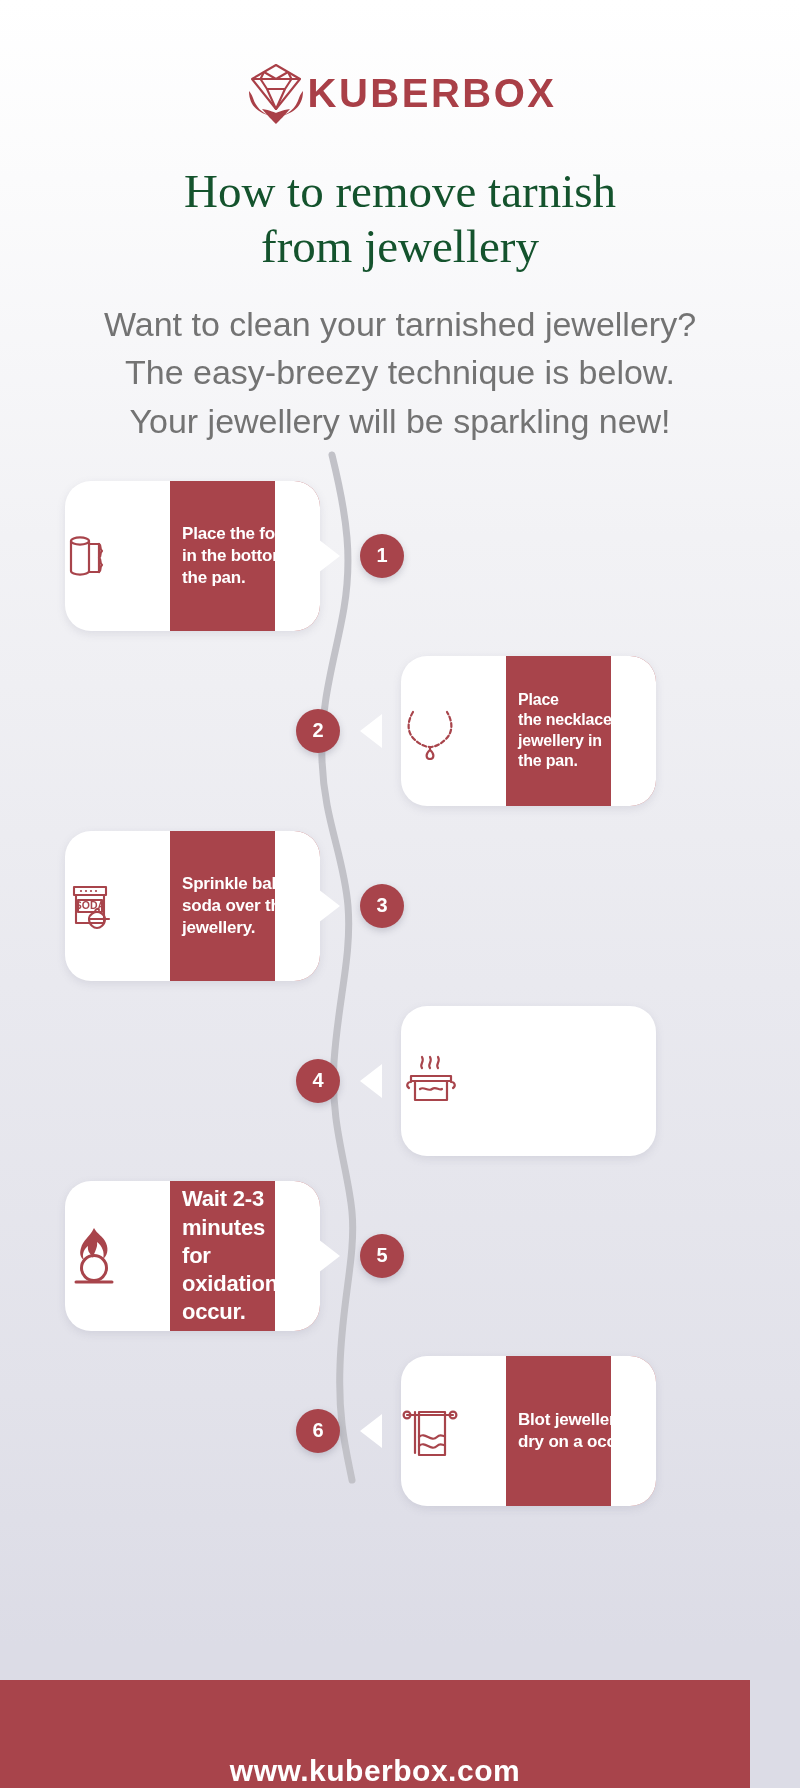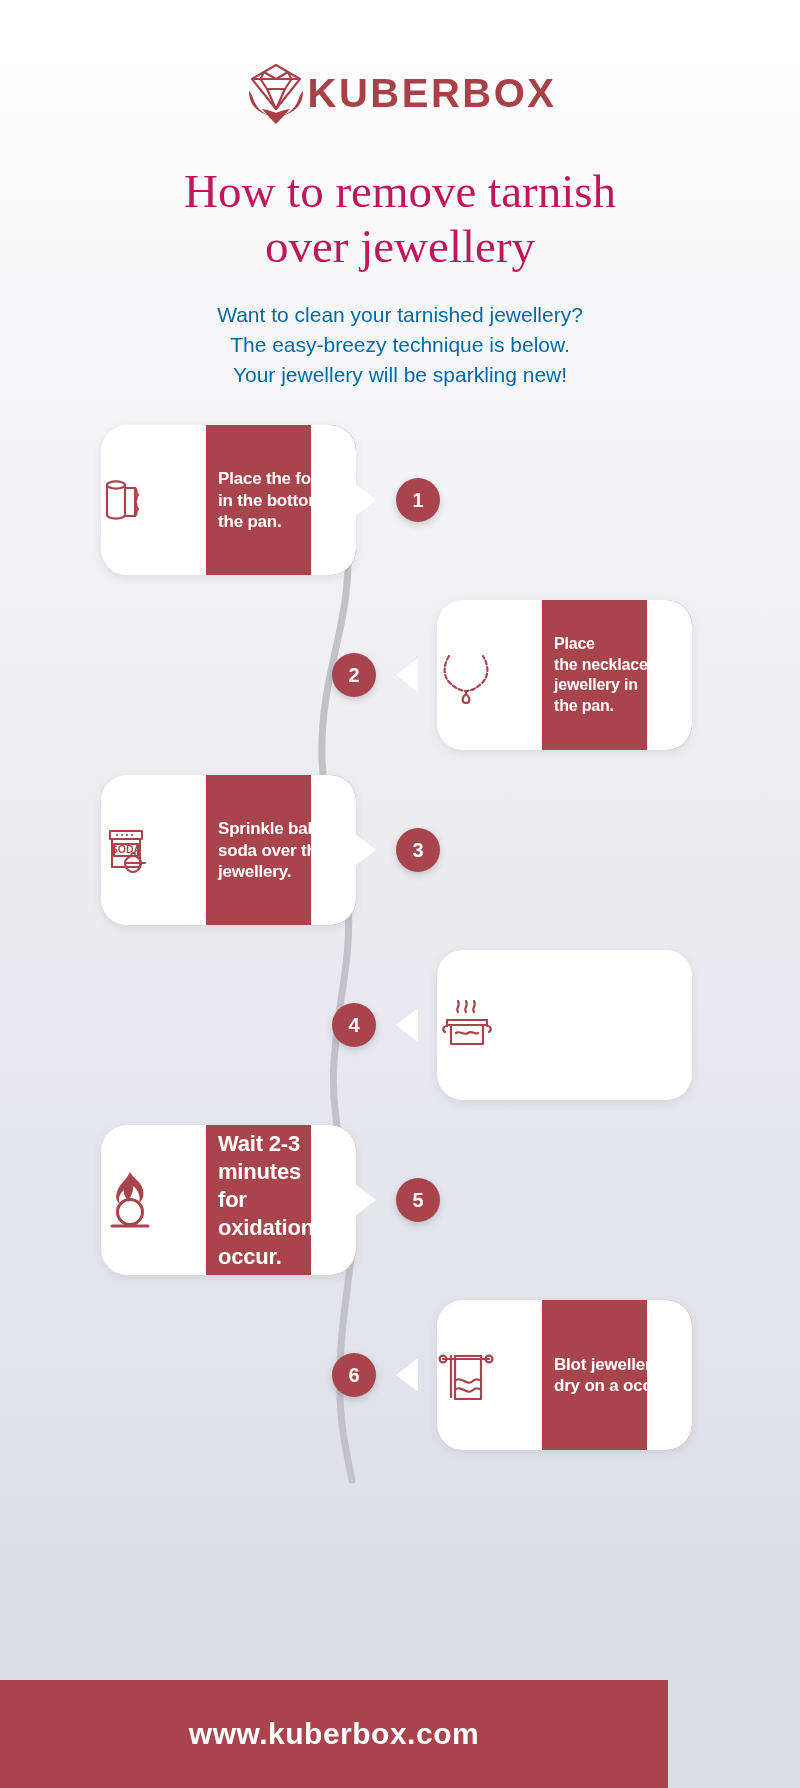--- a/index.html
+++ b/index.html
@@ -15,32 +15,32 @@
   .logo-row { display:flex; align-items:center; justify-content:center; }
   .logo-mark { width:64px; height:62px; display:block; }
   .logo-text {
     font-family:"Liberation Sans", sans-serif;
     font-size:40px; font-weight:bold; letter-spacing:2.5px;
     color:#a93f47; line-height:1;
   }
   .title {
     margin-top:40px;
     font-family:"Liberation Serif", serif;
-    font-size:47px; line-height:1.17; color:#be185d; font-weight:normal;
+    font-size:47px; line-height:1.17; color:#14532d; font-weight:normal;
   }
   .subtitle {
     margin-top:26px;
-    font-size:21px; line-height:1.42; color:#0369a1; font-weight:normal;
+    font-size:34px; line-height:1.42; color:#737373; font-weight:normal;
   }
 
   
   .spine { position:absolute; left:0; top:0; width:800px; height:1788px; z-index:1; pointer-events:none; }
 
   
-  .steps { position:relative; z-index:3; margin-top:36px;margin-left:36px; }
+  .steps { position:relative; z-index:3; margin-top:36px; }
   .step { position:relative; height:150px; margin-bottom:25px; }
 
   .card {
     position:absolute; top:0;
     width:255px; height:150px;
     background:#ffffff;
     border-radius:26px;
     box-shadow:0 3px 9px rgba(120,120,140,0.16);
     display:flex; overflow:visible;
   }
@@ -88,22 +88,22 @@
     display:flex; align-items:center; justify-content:center;
     font-weight:bold; font-size:20px;
     box-shadow:0 3px 7px rgba(110,110,130,0.30);
     z-index:6;
   }
   .step.left  .badge { left:360px; }
   .step.right .badge { left:296px; }
 
   
   .footer {
-    position:absolute; left:0; bottom:0; width:668px; height:108px;
-    background:#a8444b; display:flex; align-items:center; justify-content:center;
+    position:absolute; left:0; bottom:0; width:750px; height:108px;
+    background:#a8444b; display:flex; align-items:flex-end; justify-content:center;
     z-index:8;
   }
   .footer-text {
     color:#ffffff; font-size:30px; font-weight:bold; letter-spacing:0.5px;
     font-family:"Liberation Sans", sans-serif;
   }
 
   svg.ic { display:block; }
 </style>
 </head>
@@ -133,21 +133,21 @@
       </g>
       <path d="M5,29 C5,46 17,52 30,55 C20,53 12,46 9,36 C7.5,32 6,30 5,29 Z" fill="#a93f47"></path>
       <path d="M59,29 C59,46 47,52 34,55 C44,53 52,46 55,36 C56.5,32 58,30 59,29 Z" fill="#a93f47"></path>
       <path d="M18,47 C24,54 28,58 32,62 C36,58 40,54 46,47 C38,48 32,51 32,51 C32,51 26,48 18,47 Z" fill="#a93f47"></path>
     </svg>
     <div class="logo-text">KUBERBOX</div>
   </div>
 
   <h1 class="title">
     <span>How to remove tarnish</span><br>
-    <span>over jewellery</span>
+    <span>from jewellery</span>
   </h1>
 
   <p class="subtitle">
     <span>Want to clean your tarnished jewellery?</span><br>
     <span>The easy-breezy technique is below.</span><br>
     <span>Your jewellery will be sparkling new!</span>
   </p>
 </div>
 
 <div class="steps">

